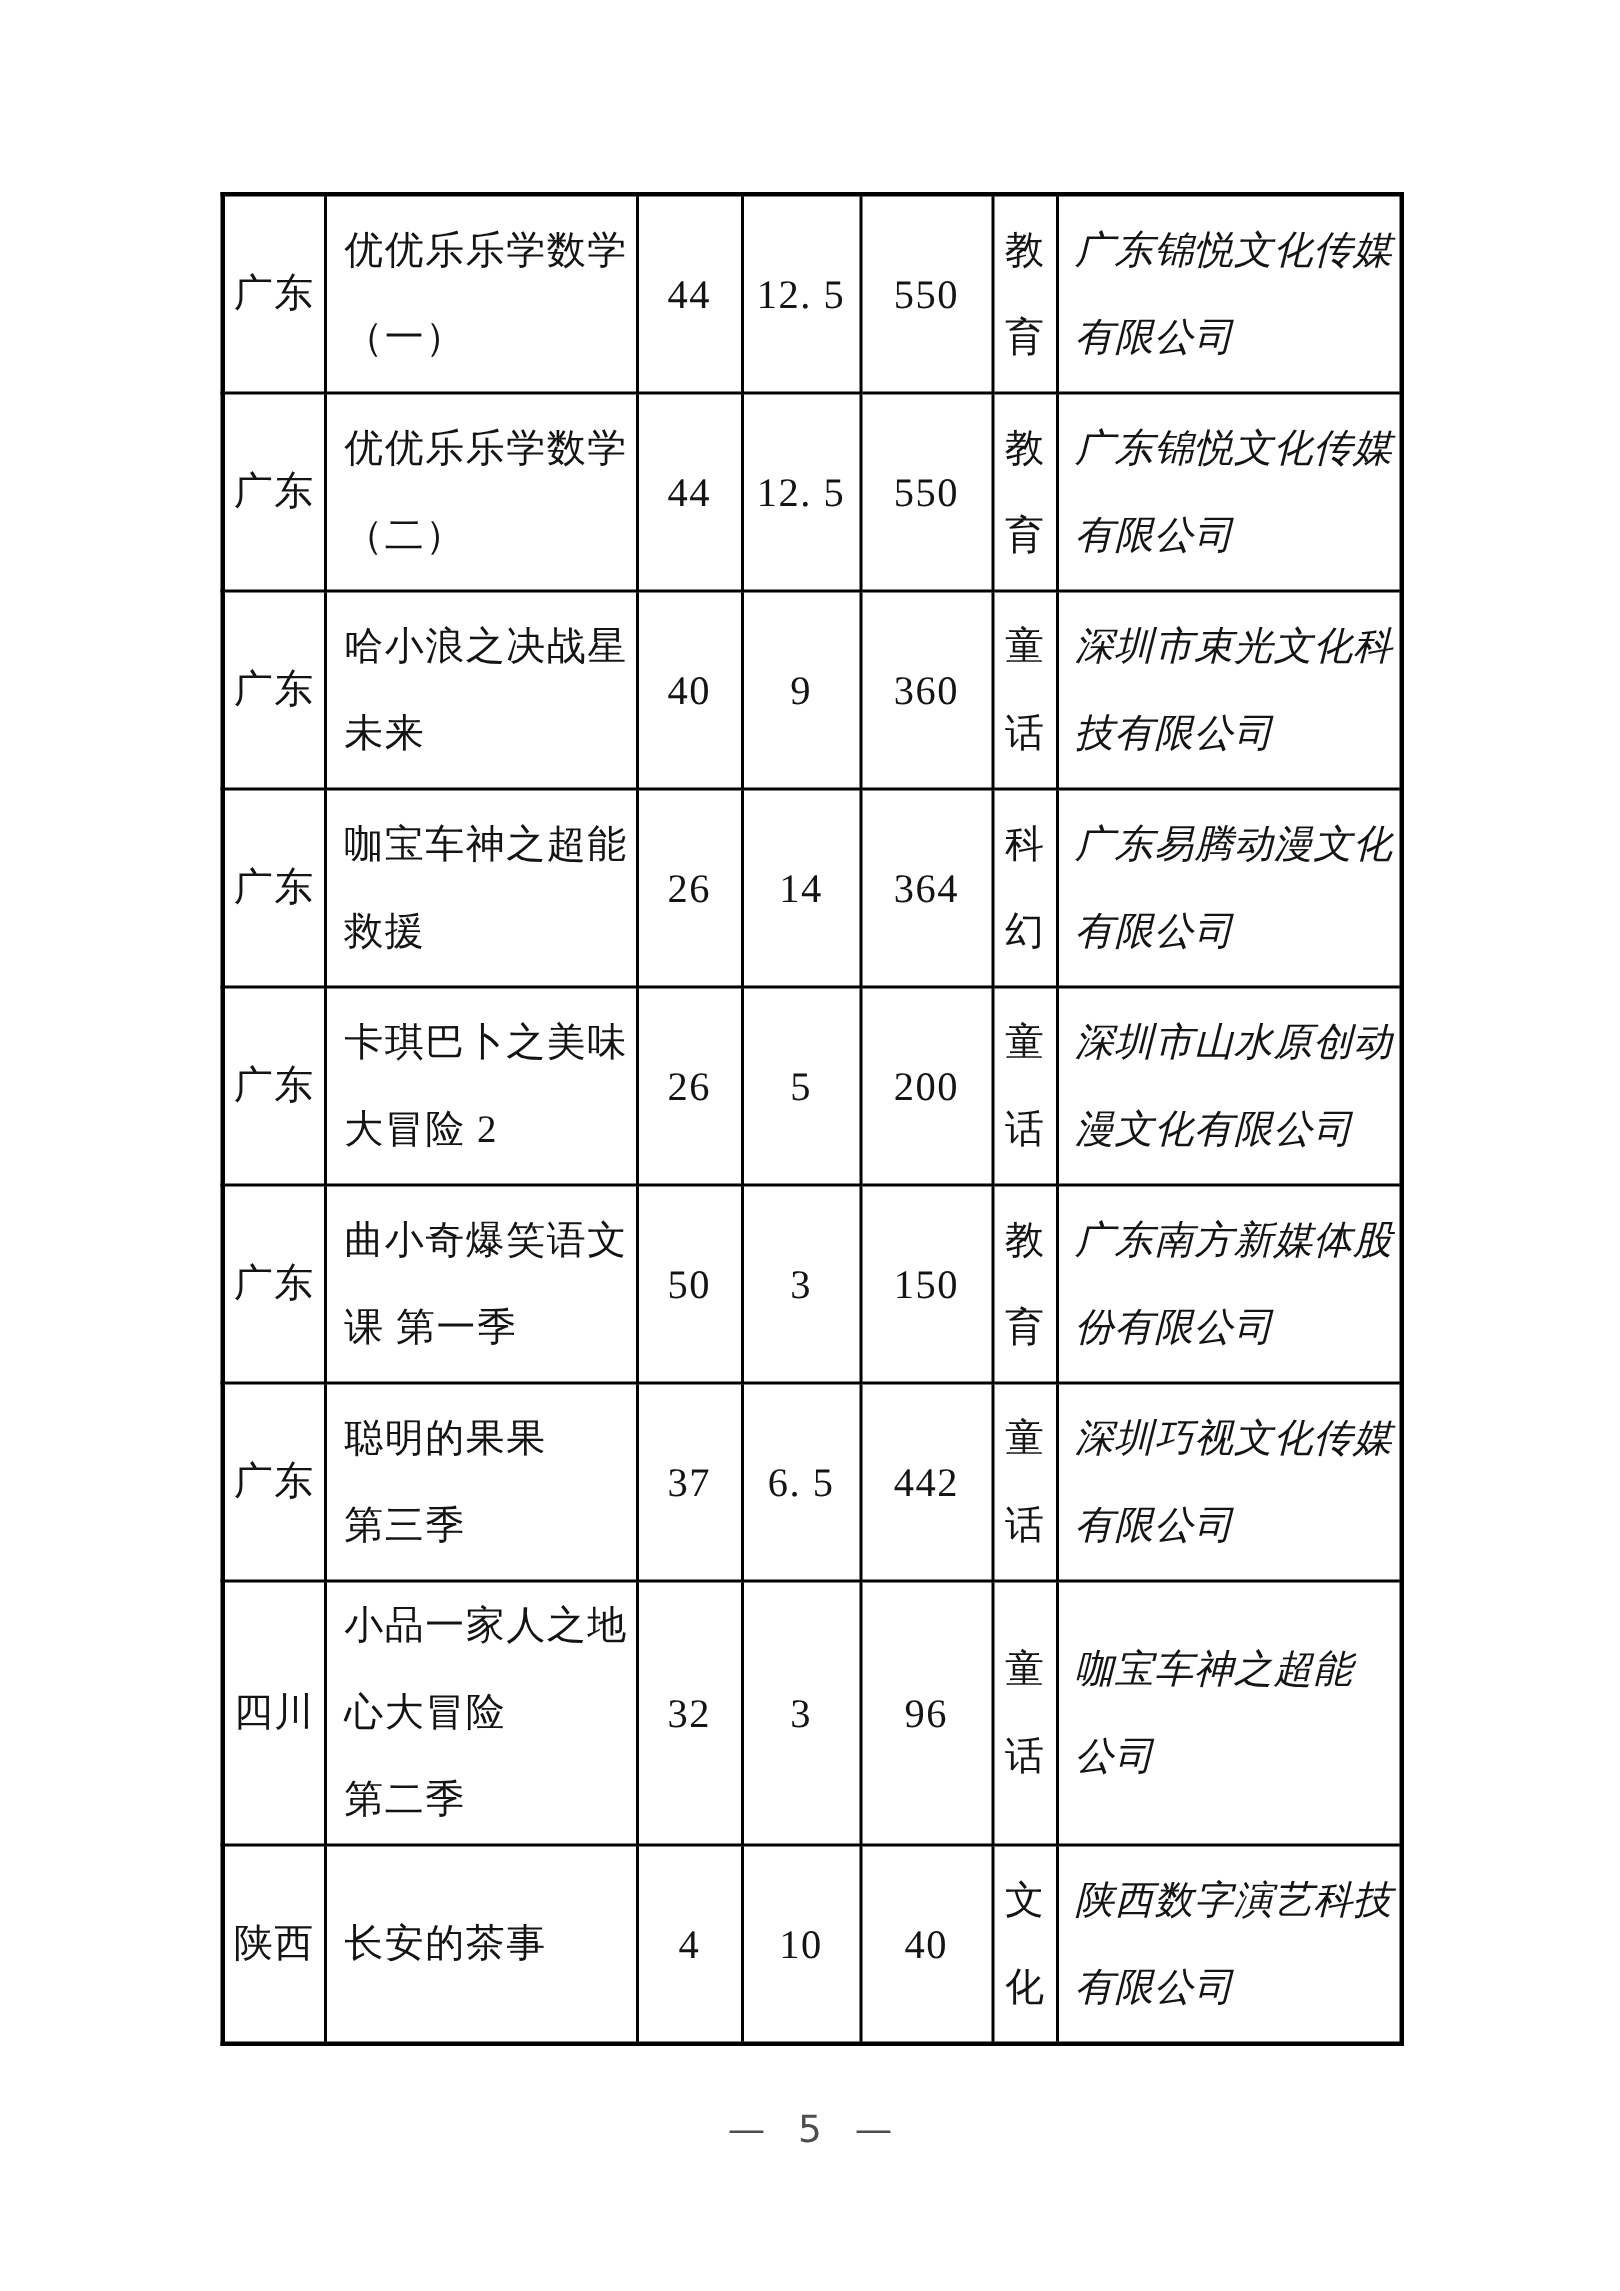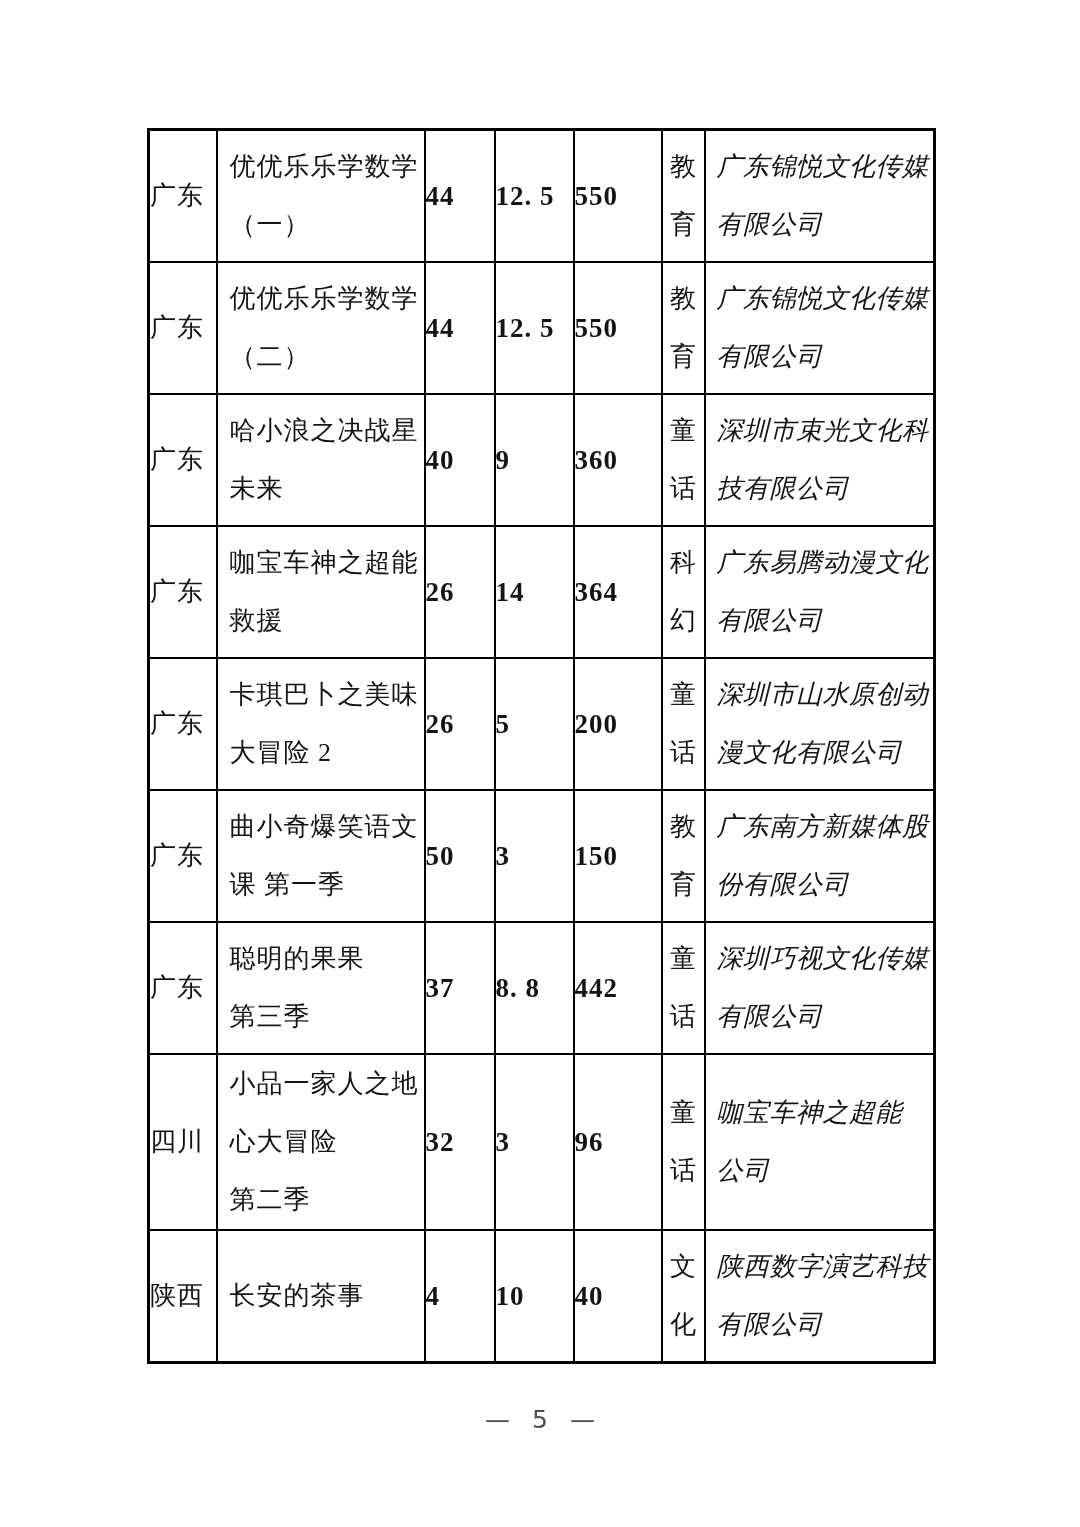--- a/index.html
+++ b/index.html
@@ -27,33 +27,33 @@
     height: 130px;
     padding: 0;
     font-size: 26px;
     line-height: 58px;
     vertical-align: middle;
     white-space: pre-line;
     word-break: keep-all;
     overflow: hidden;
   }
   .c-province {
+    text-align: center;
     letter-spacing: 1px;
   }
   .c-title {
     text-align: left;
     padding-left: 12px !important;
     padding-right: 2px !important;
     letter-spacing: 1px;
   }
   .c-num {
-    text-align: left;
+    text-align: center;
     font-size: 27px !important;
     letter-spacing: 1px;
-    font-weight: bold;
   }
   .c-cat {
     text-align: center;
   }
   .c-company {
     text-align: left;
     padding-left: 11px !important;
     padding-right: 2px !important;
     letter-spacing: 0.5px;
     font-style: italic;
@@ -156,21 +156,21 @@
         <td class="c-cat">教
 育</td>
         <td class="c-company">广东南方新媒体股
 份有限公司</td>
       </tr>
       <tr>
         <td class="c-province">广东</td>
         <td class="c-title">聪明的果果
 第三季</td>
         <td class="c-num">37</td>
-        <td class="c-num">8. 8</td>
+        <td class="c-num">6. 5</td>
         <td class="c-num">442</td>
         <td class="c-cat">童
 话</td>
         <td class="c-company">深圳巧视文化传媒
 有限公司</td>
       </tr>
       <tr>
         <td class="c-province">四川</td>
         <td class="c-title">小品一家人之地
 心大冒险 第二季</td>

